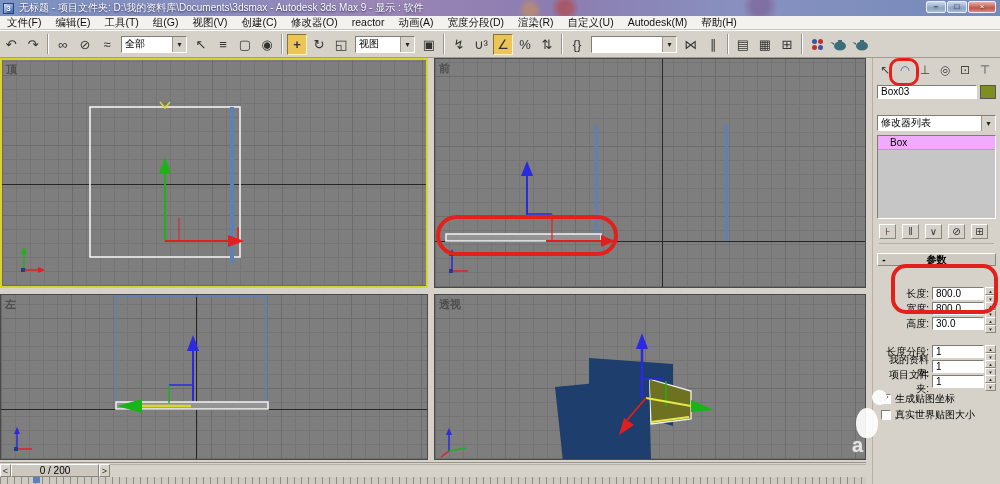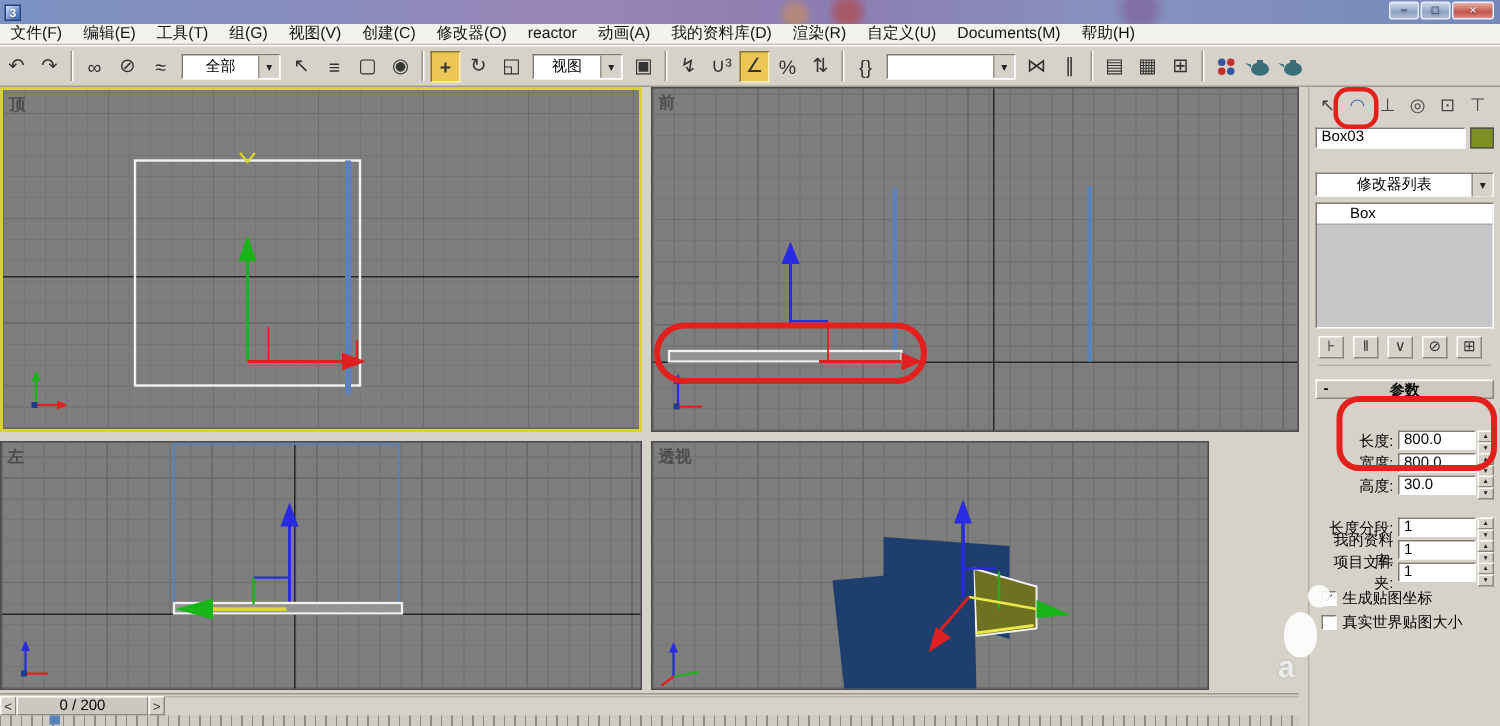--- a/index.html
+++ b/index.html
@@ -34,21 +34,21 @@
   #toolbar { position:absolute; left:0; top:30px; width:1000px; height:28px;
     background:#d6d2c9; border-top:1px solid #fff; border-bottom:1px solid #a09c92;
     display:flex; align-items:center; }
   .tbtn { min-width:20px; height:21px; margin:0 1px; display:flex; align-items:center;
     justify-content:center; font-size:13px; color:#333; }
   .tbtn.on { background:#ecc557; border:1px solid; border-color:#8a7430 #fff2c0 #fff2c0 #8a7430; }
   .tb-sep { width:2px; height:20px; margin:0 3px;
     border-left:1px solid #9a968c; border-right:1px solid #fff; }
   .dd { height:17px; background:#fff; border:1px solid; border-color:#807c72 #fff #fff #807c72;
     display:flex; align-items:center; font-size:10px; color:#000; margin:0 3px; }
-  .dd .dd-text { flex:1; padding:0 3px; white-space:nowrap; overflow:hidden;text-align:center; }
+  .dd .dd-text { flex:1; padding:0 3px; white-space:nowrap; overflow:hidden; }
   .dd .dd-arrow { width:14px; height:15px; background:#d6d2c9; border-left:1px solid #9a968c;
     text-align:center; font-size:8px; line-height:15px; color:#222; }
   .mat-icon { width:13px; height:13px; position:relative; }
   .mat-icon i { position:absolute; width:5px; height:5px; border-radius:50%; }
 
   
   .vp { position:absolute; background-color:#7e7e7e;
     background-image:
       repeating-linear-gradient(90deg,#6c6c6c 0,#6c6c6c 1px,transparent 1px,transparent 70px),
       repeating-linear-gradient(0deg,#6c6c6c 0,#6c6c6c 1px,transparent 1px,transparent 70px),
@@ -74,22 +74,22 @@
   .ptab.modify { color:#3d63a8; font-weight:bold; }
   .fieldbox { background:#fff; border:1px solid; border-color:#807c72 #fff #fff #807c72;
     font-size:10px; padding:0 3px; color:#000; }
   #obj-name-row { display:flex; margin:3px 4px 0 4px; gap:3px; align-items:flex-start; }
   #obj-name { flex:1; height:14px; line-height:12px; }
   #obj-color { width:16px; height:14px; background:#7d8f21; border:1px solid #555; }
   #modlist-row { display:flex; margin:16px 4px 0 4px; }
   #modlist-row .dd { margin:0; flex:1; height:16px; }
   #stack { margin:4px 4px 0 4px; height:84px; background:#c6c6c6;
     border:1px solid; border-color:#807c72 #fff #fff #807c72; }
-  .stack-row { height:14px; background:#ffffff; color:#000; font-size:10px;
-    line-height:14px; padding-left:22px; border-bottom:1px solid #a8a8a8; }
+  .stack-row { height:14px; background:#f0abfc; color:#000; font-size:10px;
+    line-height:14px; padding-left:12px; border-bottom:1px solid #a8a8a8; }
   #stack-tools { display:flex; gap:6px; margin:5px 6px 0 6px; padding-bottom:4px;
     border-bottom:1px solid #b3afa5; }
   .stool { width:17px; height:15px; display:flex; align-items:center; justify-content:center;
     font-size:10px; color:#333; background:#d6d2c9; border:1px solid; border-color:#fff #8a8678 #8a8678 #fff; }
   #rollout-hdr { margin:9px 4px 0 4px; height:13px; background:#cdc9c0;
     border:1px solid; border-color:#fff #8a8678 #8a8678 #fff; display:flex; align-items:center;
     font-weight:bold; font-size:10px; }
   #rollout-hdr .minus { width:12px; text-align:center; }
   #rollout-hdr .rtitle { flex:1; text-align:center; margin-right:12px; }
   .prow { display:flex; align-items:center; height:15px; margin:0 4px; }
@@ -126,41 +126,42 @@
   #watermark .wm-a { position:absolute; left:6px; top:48px; font-size:20px; font-weight:bold;
     color:#efefef; text-shadow:0 0 2px #aaa; }
 </style>
 </head>
 <body>
 
 <div id="app">
 
   <div id="titlebar">
     <div id="app-icon">3</div>
+    <span>无标题  - 项目文件夹: D:\我的资料库\Documents\3dsmax  - Autodesk 3ds Max 9  - 显示 : 软件</span>
     <div class="win-btns">
       <div class="win-btn">−</div>
       <div class="win-btn">□</div>
       <div class="win-btn close">×</div>
     </div>
   </div>
 
   <div id="menubar">
     <span class="menu-item">文件(F)</span>
     <span class="menu-item">编辑(E)</span>
     <span class="menu-item">工具(T)</span>
     <span class="menu-item">组(G)</span>
     <span class="menu-item">视图(V)</span>
     <span class="menu-item">创建(C)</span>
     <span class="menu-item">修改器(O)</span>
     <span class="menu-item">reactor</span>
     <span class="menu-item">动画(A)</span>
-    <span class="menu-item">我的资料库(D)</span>
+    <span class="menu-item">宽度分段(D)</span>
     <span class="menu-item">渲染(R)</span>
     <span class="menu-item">自定义(U)</span>
-    <span class="menu-item">Documents(M)</span>
+    <span class="menu-item">Autodesk(M)</span>
     <span class="menu-item">帮助(H)</span>
   </div>
 
   <div id="toolbar">
     <span class="tbtn">↶</span>
     <span class="tbtn">↷</span>
     <span class="tb-sep"></span>
     <span class="tbtn">∞</span>
     <span class="tbtn">⊘</span>
     <span class="tbtn">≈</span>
@@ -293,21 +294,21 @@
       </g>
       <g>
         <line x1="16" y1="154" x2="16" y2="138" stroke="#2a2ae0" stroke-width="1.5"></line>
         <polygon points="13,139 19,139 16,132" fill="#2a2ae0"></polygon>
         <line x1="16" y1="154" x2="31" y2="154" stroke="#e02020" stroke-width="1.5"></line>
         <rect x="13" y="152" width="4" height="4" fill="#223a8c"></rect>
       </g>
     </svg>
   </div>
 
-  <div class="vp" style="left:434px;top:294px;width:372px;height:166px">
+  <div class="vp" style="left:434px;top:294px;width:432px;height:166px">
     <span class="vp-label">透视</span>
     <svg width="432" height="166">
       <polygon points="154,63 238,69 238,131 154,106" fill="#1e3e6d"></polygon>
       <polygon points="214,84 256,96 256,124 216,129" fill="#6e7220" stroke="#f2f2f2" stroke-width="1.3"></polygon>
       <line x1="216" y1="127" x2="254" y2="122" stroke="#e8e84a" stroke-width="2"></line>
       <polygon points="120,92 214,83 216,166 128,166" fill="#1e3e6d"></polygon>
       <g>
         <line x1="207" y1="103" x2="207" y2="52" stroke="#2a2ae0" stroke-width="2.5"></line>
         <polygon points="201,54 213,54 207,38" fill="#2a2ae0"></polygon>
         <line x1="207" y1="84" x2="229" y2="84" stroke="#2a2ae0" stroke-width="1.5"></line>

